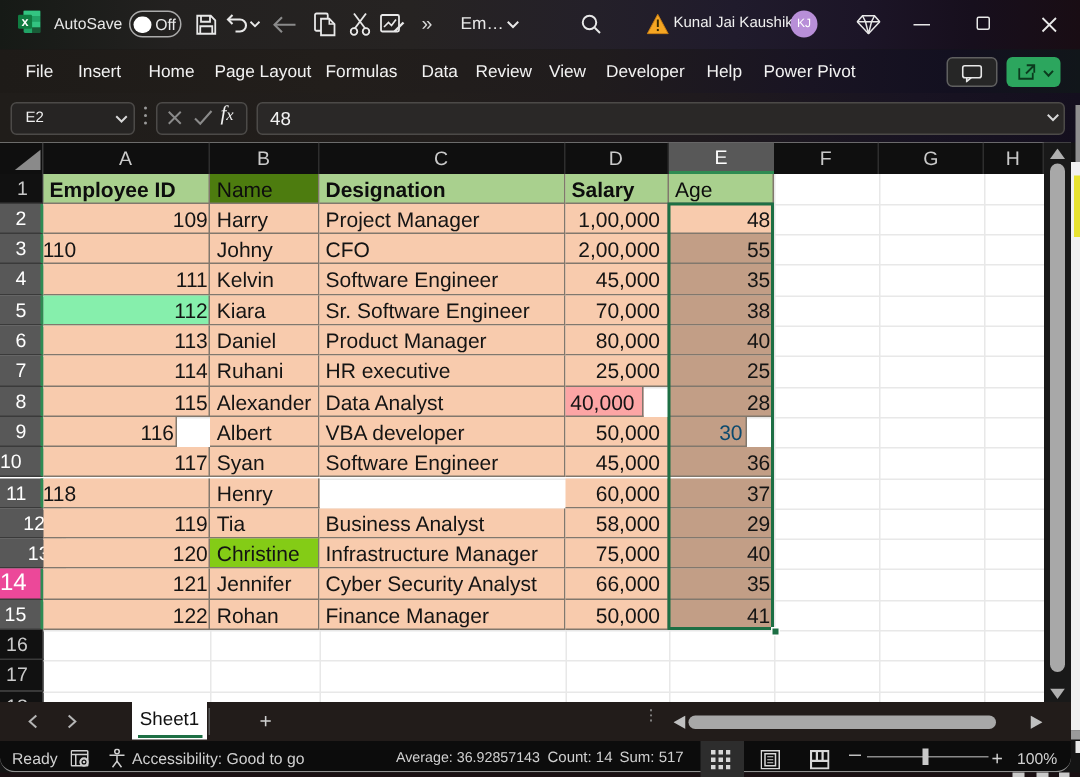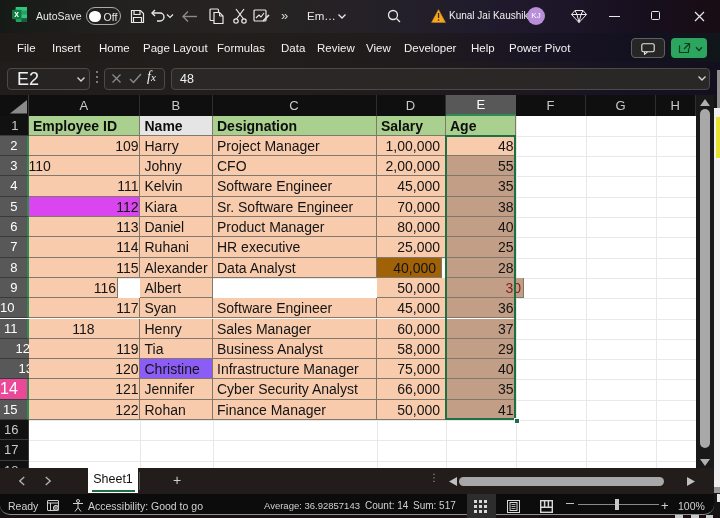--- a/index.html
+++ b/index.html
@@ -100,21 +100,21 @@
 <div class="ac" style="left:671px;top:4.5px;width:36px;height:20px;border-radius:4px;background:#2ca65e"></div>
 <svg class="ac" style="left:678px;top:8.5px" width="13" height="12" viewBox="0 0 13 12" fill="none" stroke="#0b3b1e" stroke-width="1.2">
 <path d="M1.5 3.5 v7 h9 v-4"></path>
         <path d="M6.5 1.5 h5 v5 M11.5 1.5 L6 7"></path>
       </svg>
 <svg class="ac" style="left:695px;top:12.5px" width="8" height="6" viewBox="0 0 8 6" fill="none" stroke="#0b3b1e" stroke-width="1.3">
         <path d="M1 1.2 L4 4.5 L7 1.2"></path>
       </svg>
 </div>
 <div class="ac" style="left:0;top:62px;width:720px;height:32.5px;background:linear-gradient(90deg,#201d1a 0%,#221e1c 40%,#1f1a1e 65%,#181322 85%,#140f1e 100%)">
-<div class="ac" style="left:7px;top:5.5px;width:83px;height:22px;background:#262423;border:1px solid #4c4a48;border-radius:4px;color:#f0f0f0;font-size:18px;line-height:20px;padding-left:9px">E2</div>
+<div class="ac" style="left:7px;top:5.5px;width:83px;height:22px;background:#262423;border:1px solid #4c4a48;border-radius:4px;color:#f0f0f0;font-size:10px;line-height:20px;padding-left:9px">E2</div>
 <svg class="ac" style="left:76px;top:14px" width="10" height="7" viewBox="0 0 10 7" fill="none" stroke="#d8d8d8" stroke-width="1.3">
         <path d="M1.5 1.5 L5 5 L8.5 1.5"></path>
       </svg>
 <div class="ac" style="left:96px;top:9px;width:2px;height:2px;background:#9a9a9a;border-radius:50%;box-shadow:0 5px 0 #9a9a9a,0 10px 0 #9a9a9a"></div>
 <div class="ac" style="left:104px;top:5.5px;width:61px;height:22px;background:#252322;border:1px solid #4c4a48;border-radius:4px"></div>
 <svg class="ac" style="left:111px;top:11px" width="11" height="11" viewBox="0 0 11 11" stroke="#8a8a8a" stroke-width="1.3">
         <path d="M1.5 1.5 L9.5 9.5 M9.5 1.5 L1.5 9.5"></path>
       </svg>
 <svg class="ac" style="left:129px;top:11px" width="13" height="11" viewBox="0 0 13 11" fill="none" stroke="#8a8a8a" stroke-width="1.4">
         <path d="M1 6 L4.5 9.5 L12 1"></path>
@@ -177,80 +177,80 @@
 
 <div class="ac" style="left:516px;top:21.0px;width:1px;height:352.5px;background:#e8e8e8"></div>
 <div class="ac" style="left:586px;top:21.0px;width:1px;height:352.5px;background:#e8e8e8"></div>
 <div class="ac" style="left:656px;top:21.0px;width:1px;height:352.5px;background:#e8e8e8"></div>
 <div class="ac" style="left:695.5px;top:21.0px;width:1px;height:352.5px;background:#e8e8e8"></div>
 <div class="ac" style="left:140px;top:325.5px;width:1px;height:48.0px;background:#e8e8e8"></div>
 <div class="ac" style="left:212.5px;top:325.5px;width:1px;height:48.0px;background:#e8e8e8"></div>
 <div class="ac" style="left:376.5px;top:325.5px;width:1px;height:48.0px;background:#e8e8e8"></div>
 <div class="ac" style="left:445.5px;top:325.5px;width:1px;height:48.0px;background:#e8e8e8"></div>
 <div class="ac" style="left:28.5px;top:21.0px;width:111.5px;height:20.3px;background:#A9D08E;border-right:1px solid #81786d;border-bottom:1px solid #81786d;color:#0d0d0d;font-weight:bold;font-size:14px;line-height:20.3px;padding-left:4.5px">Employee ID</div>
-<div class="ac" style="left:140px;top:21.0px;width:72.5px;height:20.3px;background:#e5e5e5;border-right:1px solid #81786d;border-bottom:1px solid #81786d;color:#0d0d0d;font-weight:bold;font-size:14px;line-height:20.3px;padding-left:4.5px">Name</div>
+<div class="ac" style="left:140px;top:21.0px;width:72.5px;height:20.3px;background:#4d7c0f;border-right:1px solid #81786d;border-bottom:1px solid #81786d;color:#0d0d0d;font-weight:normal;font-size:14px;line-height:20.3px;padding-left:4.5px">Name</div>
 <div class="ac" style="left:212.5px;top:21.0px;width:164.0px;height:20.3px;background:#A9D08E;border-right:1px solid #81786d;border-bottom:1px solid #81786d;color:#0d0d0d;font-weight:bold;font-size:14px;line-height:20.3px;padding-left:4.5px">Designation</div>
 <div class="ac" style="left:376.5px;top:21.0px;width:69.0px;height:20.3px;background:#A9D08E;border-right:1px solid #81786d;border-bottom:1px solid #81786d;color:#0d0d0d;font-weight:bold;font-size:14px;line-height:20.3px;padding-left:4.5px">Salary</div>
-<div class="ac" style="left:445.5px;top:21.0px;width:70.5px;height:20.3px;background:#A9D08E;border-right:1px solid #81786d;border-bottom:1px solid #81786d;color:#0d0d0d;font-weight:bold;font-size:14px;line-height:20.3px;padding-left:4.5px">Age</div>
+<div class="ac" style="left:445.5px;top:21.0px;width:70.5px;height:20.3px;background:#A9D08E;border-right:1px solid #81786d;border-bottom:1px solid #81786d;color:#0d0d0d;font-weight:normal;font-size:14px;line-height:20.3px;padding-left:4.5px">Age</div>
 <div class="ac" style="left:28.5px;top:41.3px;width:111.5px;height:20.3px;background:#F8CBAD;border-right:1px solid #81786d;border-bottom:1px solid #81786d;color:#141414;font-size:14px;line-height:20.3px;text-align:right;padding-right:0.5px">109</div>
 <div class="ac" style="left:140px;top:41.3px;width:72.5px;height:20.3px;background:#F8CBAD;border-right:1px solid #81786d;border-bottom:1px solid #81786d;color:#141414;font-size:14px;line-height:20.3px;text-align:left;padding-left:4.5px">Harry</div>
 <div class="ac" style="left:212.5px;top:41.3px;width:164.0px;height:20.3px;background:#F8CBAD;border-right:1px solid #81786d;border-bottom:1px solid #81786d;color:#141414;font-size:14px;line-height:20.3px;text-align:left;padding-left:4.5px">Project Manager</div>
 <div class="ac" style="left:376.5px;top:41.3px;width:69.0px;height:20.3px;background:#F8CBAD;border-right:1px solid #81786d;border-bottom:1px solid #81786d;color:#141414;font-size:14px;line-height:20.3px;text-align:right;padding-right:4.5px">1,00,000</div>
 <div class="ac" style="left:445.5px;top:41.3px;width:70.5px;height:20.3px;background:#F8CBAD;border-right:1px solid #81786d;border-bottom:1px solid #81786d;color:#141414;font-size:14px;line-height:20.3px;text-align:right;padding-right:1.5px">48</div>
 <div class="ac" style="left:28.5px;top:61.6px;width:111.5px;height:20.3px;background:#F8CBAD;border-right:1px solid #81786d;border-bottom:1px solid #81786d;color:#141414;font-size:14px;line-height:20.3px;text-align:left;padding-right:0.5px">110</div>
 <div class="ac" style="left:140px;top:61.6px;width:72.5px;height:20.3px;background:#F8CBAD;border-right:1px solid #81786d;border-bottom:1px solid #81786d;color:#141414;font-size:14px;line-height:20.3px;text-align:left;padding-left:4.5px">Johny</div>
 <div class="ac" style="left:212.5px;top:61.6px;width:164.0px;height:20.3px;background:#F8CBAD;border-right:1px solid #81786d;border-bottom:1px solid #81786d;color:#141414;font-size:14px;line-height:20.3px;text-align:left;padding-left:4.5px">CFO</div>
 <div class="ac" style="left:376.5px;top:61.6px;width:69.0px;height:20.3px;background:#F8CBAD;border-right:1px solid #81786d;border-bottom:1px solid #81786d;color:#141414;font-size:14px;line-height:20.3px;text-align:right;padding-right:4.5px">2,00,000</div>
 <div class="ac" style="left:445.5px;top:61.6px;width:70.5px;height:20.3px;background:#C29E86;border-right:1px solid #81786d;border-bottom:1px solid #81786d;color:#141414;font-size:14px;line-height:20.3px;text-align:right;padding-right:1.5px">55</div>
 <div class="ac" style="left:28.5px;top:81.9px;width:111.5px;height:20.3px;background:#F8CBAD;border-right:1px solid #81786d;border-bottom:1px solid #81786d;color:#141414;font-size:14px;line-height:20.3px;text-align:right;padding-right:0.5px">111</div>
 <div class="ac" style="left:140px;top:81.9px;width:72.5px;height:20.3px;background:#F8CBAD;border-right:1px solid #81786d;border-bottom:1px solid #81786d;color:#141414;font-size:14px;line-height:20.3px;text-align:left;padding-left:4.5px">Kelvin</div>
 <div class="ac" style="left:212.5px;top:81.9px;width:164.0px;height:20.3px;background:#F8CBAD;border-right:1px solid #81786d;border-bottom:1px solid #81786d;color:#141414;font-size:14px;line-height:20.3px;text-align:left;padding-left:4.5px">Software Engineer</div>
 <div class="ac" style="left:376.5px;top:81.9px;width:69.0px;height:20.3px;background:#F8CBAD;border-right:1px solid #81786d;border-bottom:1px solid #81786d;color:#141414;font-size:14px;line-height:20.3px;text-align:right;padding-right:4.5px">45,000</div>
 <div class="ac" style="left:445.5px;top:81.9px;width:70.5px;height:20.3px;background:#C29E86;border-right:1px solid #81786d;border-bottom:1px solid #81786d;color:#141414;font-size:14px;line-height:20.3px;text-align:right;padding-right:1.5px">35</div>
-<div class="ac" style="left:28.5px;top:102.2px;width:111.5px;height:20.3px;background:#d946ef;border-right:1px solid #81786d;border-bottom:1px solid #81786d;color:#141414;font-size:14px;line-height:20.3px;text-align:right;padding-right:0.5px">112</div>
+<div class="ac" style="left:28.5px;top:102.2px;width:111.5px;height:20.3px;background:#86efac;border-right:1px solid #81786d;border-bottom:1px solid #81786d;color:#141414;font-size:14px;line-height:20.3px;text-align:right;padding-right:0.5px">112</div>
 <div class="ac" style="left:140px;top:102.2px;width:72.5px;height:20.3px;background:#F8CBAD;border-right:1px solid #81786d;border-bottom:1px solid #81786d;color:#141414;font-size:14px;line-height:20.3px;text-align:left;padding-left:4.5px">Kiara</div>
 <div class="ac" style="left:212.5px;top:102.2px;width:164.0px;height:20.3px;background:#F8CBAD;border-right:1px solid #81786d;border-bottom:1px solid #81786d;color:#141414;font-size:14px;line-height:20.3px;text-align:left;padding-left:4.5px">Sr. Software Engineer</div>
 <div class="ac" style="left:376.5px;top:102.2px;width:69.0px;height:20.3px;background:#F8CBAD;border-right:1px solid #81786d;border-bottom:1px solid #81786d;color:#141414;font-size:14px;line-height:20.3px;text-align:right;padding-right:4.5px">70,000</div>
 <div class="ac" style="left:445.5px;top:102.2px;width:70.5px;height:20.3px;background:#C29E86;border-right:1px solid #81786d;border-bottom:1px solid #81786d;color:#141414;font-size:14px;line-height:20.3px;text-align:right;padding-right:1.5px">38</div>
 <div class="ac" style="left:28.5px;top:122.5px;width:111.5px;height:20.3px;background:#F8CBAD;border-right:1px solid #81786d;border-bottom:1px solid #81786d;color:#141414;font-size:14px;line-height:20.3px;text-align:right;padding-right:0.5px">113</div>
 <div class="ac" style="left:140px;top:122.5px;width:72.5px;height:20.3px;background:#F8CBAD;border-right:1px solid #81786d;border-bottom:1px solid #81786d;color:#141414;font-size:14px;line-height:20.3px;text-align:left;padding-left:4.5px">Daniel</div>
 <div class="ac" style="left:212.5px;top:122.5px;width:164.0px;height:20.3px;background:#F8CBAD;border-right:1px solid #81786d;border-bottom:1px solid #81786d;color:#141414;font-size:14px;line-height:20.3px;text-align:left;padding-left:4.5px">Product Manager</div>
 <div class="ac" style="left:376.5px;top:122.5px;width:69.0px;height:20.3px;background:#F8CBAD;border-right:1px solid #81786d;border-bottom:1px solid #81786d;color:#141414;font-size:14px;line-height:20.3px;text-align:right;padding-right:4.5px">80,000</div>
 <div class="ac" style="left:445.5px;top:122.5px;width:70.5px;height:20.3px;background:#C29E86;border-right:1px solid #81786d;border-bottom:1px solid #81786d;color:#141414;font-size:14px;line-height:20.3px;text-align:right;padding-right:1.5px">40</div>
 <div class="ac" style="left:28.5px;top:142.8px;width:111.5px;height:20.3px;background:#F8CBAD;border-right:1px solid #81786d;border-bottom:1px solid #81786d;color:#141414;font-size:14px;line-height:20.3px;text-align:right;padding-right:0.5px">114</div>
 <div class="ac" style="left:140px;top:142.8px;width:72.5px;height:20.3px;background:#F8CBAD;border-right:1px solid #81786d;border-bottom:1px solid #81786d;color:#141414;font-size:14px;line-height:20.3px;text-align:left;padding-left:4.5px">Ruhani</div>
 <div class="ac" style="left:212.5px;top:142.8px;width:164.0px;height:20.3px;background:#F8CBAD;border-right:1px solid #81786d;border-bottom:1px solid #81786d;color:#141414;font-size:14px;line-height:20.3px;text-align:left;padding-left:4.5px">HR executive</div>
 <div class="ac" style="left:376.5px;top:142.8px;width:69.0px;height:20.3px;background:#F8CBAD;border-right:1px solid #81786d;border-bottom:1px solid #81786d;color:#141414;font-size:14px;line-height:20.3px;text-align:right;padding-right:4.5px">25,000</div>
 <div class="ac" style="left:445.5px;top:142.8px;width:70.5px;height:20.3px;background:#C29E86;border-right:1px solid #81786d;border-bottom:1px solid #81786d;color:#141414;font-size:14px;line-height:20.3px;text-align:right;padding-right:1.5px">25</div>
 <div class="ac" style="left:28.5px;top:163.1px;width:111.5px;height:20.3px;background:#F8CBAD;border-right:1px solid #81786d;border-bottom:1px solid #81786d;color:#141414;font-size:14px;line-height:20.3px;text-align:right;padding-right:0.5px">115</div>
 <div class="ac" style="left:140px;top:163.1px;width:72.5px;height:20.3px;background:#F8CBAD;border-right:1px solid #81786d;border-bottom:1px solid #81786d;color:#141414;font-size:14px;line-height:20.3px;text-align:left;padding-left:4.5px">Alexander</div>
 <div class="ac" style="left:212.5px;top:163.1px;width:164.0px;height:20.3px;background:#F8CBAD;border-right:1px solid #81786d;border-bottom:1px solid #81786d;color:#141414;font-size:14px;line-height:20.3px;text-align:left;padding-left:4.5px">Data Analyst</div>
-<div class="ac" style="left:376.5px;top:163.1px;width:65px;height:20.3px;background:#a16207;border-right:1px solid #81786d;border-bottom:1px solid #81786d;color:#141414;font-size:14px;line-height:20.3px;text-align:right;padding-right:4.5px">40,000</div>
+<div class="ac" style="left:376.5px;top:163.1px;width:52px;height:20.3px;background:#fca5a5;border-right:1px solid #81786d;border-bottom:1px solid #81786d;color:#141414;font-size:14px;line-height:20.3px;text-align:right;padding-right:4.5px">40,000</div>
 <div class="ac" style="left:445.5px;top:163.1px;width:70.5px;height:20.3px;background:#C29E86;border-right:1px solid #81786d;border-bottom:1px solid #81786d;color:#141414;font-size:14px;line-height:20.3px;text-align:right;padding-right:1.5px">28</div>
 <div class="ac" style="left:28.5px;top:183.4px;width:89px;height:20.3px;background:#F8CBAD;border-right:1px solid #81786d;border-bottom:1px solid #81786d;color:#141414;font-size:14px;line-height:20.3px;text-align:right;padding-right:0.5px">116</div>
 <div class="ac" style="left:140px;top:183.4px;width:72.5px;height:20.3px;background:#F8CBAD;border-right:1px solid #81786d;border-bottom:1px solid #81786d;color:#141414;font-size:14px;line-height:20.3px;text-align:left;padding-left:4.5px">Albert</div>
+<div class="ac" style="left:212.5px;top:183.4px;width:164.0px;height:20.3px;background:#F8CBAD;border-right:1px solid #81786d;border-bottom:1px solid #81786d;color:#141414;font-size:14px;line-height:20.3px;text-align:left;padding-left:4.5px">VBA developer</div>
 <div class="ac" style="left:376.5px;top:183.4px;width:69.0px;height:20.3px;background:#F8CBAD;border-right:1px solid #81786d;border-bottom:1px solid #81786d;color:#141414;font-size:14px;line-height:20.3px;text-align:right;padding-right:4.5px">50,000</div>
-<div class="ac" style="left:445.5px;top:183.4px;width:78px;height:20.3px;background:#C29E86;border-right:1px solid #81786d;border-bottom:1px solid #81786d;color:#7f1d1d;font-size:14px;line-height:20.3px;text-align:right;padding-right:1.5px">30</div>
+<div class="ac" style="left:445.5px;top:183.4px;width:52px;height:20.3px;background:#C29E86;border-right:1px solid #81786d;border-bottom:1px solid #81786d;color:#0c4a6e;font-size:14px;line-height:20.3px;text-align:right;padding-right:1.5px">30</div>
 <div class="ac" style="left:28.5px;top:203.70000000000002px;width:111.5px;height:20.3px;background:#F8CBAD;border-right:1px solid #81786d;border-bottom:1px solid #81786d;color:#141414;font-size:14px;line-height:20.3px;text-align:right;padding-right:0.5px">117</div>
 <div class="ac" style="left:140px;top:203.70000000000002px;width:72.5px;height:20.3px;background:#F8CBAD;border-right:1px solid #81786d;border-bottom:1px solid #81786d;color:#141414;font-size:14px;line-height:20.3px;text-align:left;padding-left:4.5px">Syan</div>
 <div class="ac" style="left:212.5px;top:203.70000000000002px;width:164.0px;height:20.3px;background:#F8CBAD;border-right:1px solid #81786d;border-bottom:1px solid #81786d;color:#141414;font-size:14px;line-height:20.3px;text-align:left;padding-left:4.5px">Software Engineer</div>
 <div class="ac" style="left:376.5px;top:203.70000000000002px;width:69.0px;height:20.3px;background:#F8CBAD;border-right:1px solid #81786d;border-bottom:1px solid #81786d;color:#141414;font-size:14px;line-height:20.3px;text-align:right;padding-right:4.5px">45,000</div>
 <div class="ac" style="left:445.5px;top:203.70000000000002px;width:70.5px;height:20.3px;background:#C29E86;border-right:1px solid #81786d;border-bottom:1px solid #81786d;color:#141414;font-size:14px;line-height:20.3px;text-align:right;padding-right:1.5px">36</div>
-<div class="ac" style="left:28.5px;top:224.0px;width:111.5px;height:20.3px;background:#F8CBAD;border-right:1px solid #81786d;border-bottom:1px solid #81786d;color:#141414;font-size:14px;line-height:20.3px;text-align:center;padding-right:0.5px">118</div>
+<div class="ac" style="left:28.5px;top:224.0px;width:111.5px;height:20.3px;background:#F8CBAD;border-right:1px solid #81786d;border-bottom:1px solid #81786d;color:#141414;font-size:14px;line-height:20.3px;text-align:left;padding-right:0.5px">118</div>
 <div class="ac" style="left:140px;top:224.0px;width:72.5px;height:20.3px;background:#F8CBAD;border-right:1px solid #81786d;border-bottom:1px solid #81786d;color:#141414;font-size:14px;line-height:20.3px;text-align:left;padding-left:4.5px">Henry</div>
-<div class="ac" style="left:212.5px;top:224.0px;width:164.0px;height:20.3px;background:#F8CBAD;border-right:1px solid #81786d;border-bottom:1px solid #81786d;color:#141414;font-size:14px;line-height:20.3px;text-align:left;padding-left:4.5px">Sales Manager</div>
 <div class="ac" style="left:376.5px;top:224.0px;width:69.0px;height:20.3px;background:#F8CBAD;border-right:1px solid #81786d;border-bottom:1px solid #81786d;color:#141414;font-size:14px;line-height:20.3px;text-align:right;padding-right:4.5px">60,000</div>
 <div class="ac" style="left:445.5px;top:224.0px;width:70.5px;height:20.3px;background:#C29E86;border-right:1px solid #81786d;border-bottom:1px solid #81786d;color:#141414;font-size:14px;line-height:20.3px;text-align:right;padding-right:1.5px">37</div>
 <div class="ac" style="left:28.5px;top:244.3px;width:111.5px;height:20.3px;background:#F8CBAD;border-right:1px solid #81786d;border-bottom:1px solid #81786d;color:#141414;font-size:14px;line-height:20.3px;text-align:right;padding-right:0.5px">119</div>
 <div class="ac" style="left:140px;top:244.3px;width:72.5px;height:20.3px;background:#F8CBAD;border-right:1px solid #81786d;border-bottom:1px solid #81786d;color:#141414;font-size:14px;line-height:20.3px;text-align:left;padding-left:4.5px">Tia</div>
 <div class="ac" style="left:212.5px;top:244.3px;width:164.0px;height:20.3px;background:#F8CBAD;border-right:1px solid #81786d;border-bottom:1px solid #81786d;color:#141414;font-size:14px;line-height:20.3px;text-align:left;padding-left:4.5px">Business Analyst</div>
 <div class="ac" style="left:376.5px;top:244.3px;width:69.0px;height:20.3px;background:#F8CBAD;border-right:1px solid #81786d;border-bottom:1px solid #81786d;color:#141414;font-size:14px;line-height:20.3px;text-align:right;padding-right:4.5px">58,000</div>
 <div class="ac" style="left:445.5px;top:244.3px;width:70.5px;height:20.3px;background:#C29E86;border-right:1px solid #81786d;border-bottom:1px solid #81786d;color:#141414;font-size:14px;line-height:20.3px;text-align:right;padding-right:1.5px">29</div>
 <div class="ac" style="left:28.5px;top:264.6px;width:111.5px;height:20.3px;background:#F8CBAD;border-right:1px solid #81786d;border-bottom:1px solid #81786d;color:#141414;font-size:14px;line-height:20.3px;text-align:right;padding-right:0.5px">120</div>
-<div class="ac" style="left:140px;top:264.6px;width:72.5px;height:20.3px;background:#8b5cf6;border-right:1px solid #81786d;border-bottom:1px solid #81786d;color:#141414;font-size:14px;line-height:20.3px;text-align:left;padding-left:4.5px">Christine</div>
+<div class="ac" style="left:140px;top:264.6px;width:72.5px;height:20.3px;background:#84cc16;border-right:1px solid #81786d;border-bottom:1px solid #81786d;color:#141414;font-size:14px;line-height:20.3px;text-align:left;padding-left:4.5px">Christine</div>
 <div class="ac" style="left:212.5px;top:264.6px;width:164.0px;height:20.3px;background:#F8CBAD;border-right:1px solid #81786d;border-bottom:1px solid #81786d;color:#141414;font-size:14px;line-height:20.3px;text-align:left;padding-left:4.5px">Infrastructure Manager</div>
 <div class="ac" style="left:376.5px;top:264.6px;width:69.0px;height:20.3px;background:#F8CBAD;border-right:1px solid #81786d;border-bottom:1px solid #81786d;color:#141414;font-size:14px;line-height:20.3px;text-align:right;padding-right:4.5px">75,000</div>
 <div class="ac" style="left:445.5px;top:264.6px;width:70.5px;height:20.3px;background:#C29E86;border-right:1px solid #81786d;border-bottom:1px solid #81786d;color:#141414;font-size:14px;line-height:20.3px;text-align:right;padding-right:1.5px">40</div>
 <div class="ac" style="left:28.5px;top:284.90000000000003px;width:111.5px;height:20.3px;background:#F8CBAD;border-right:1px solid #81786d;border-bottom:1px solid #81786d;color:#141414;font-size:14px;line-height:20.3px;text-align:right;padding-right:0.5px">121</div>
 <div class="ac" style="left:140px;top:284.90000000000003px;width:72.5px;height:20.3px;background:#F8CBAD;border-right:1px solid #81786d;border-bottom:1px solid #81786d;color:#141414;font-size:14px;line-height:20.3px;text-align:left;padding-left:4.5px">Jennifer</div>
 <div class="ac" style="left:212.5px;top:284.90000000000003px;width:164.0px;height:20.3px;background:#F8CBAD;border-right:1px solid #81786d;border-bottom:1px solid #81786d;color:#141414;font-size:14px;line-height:20.3px;text-align:left;padding-left:4.5px">Cyber Security Analyst</div>
 <div class="ac" style="left:376.5px;top:284.90000000000003px;width:69.0px;height:20.3px;background:#F8CBAD;border-right:1px solid #81786d;border-bottom:1px solid #81786d;color:#141414;font-size:14px;line-height:20.3px;text-align:right;padding-right:4.5px">66,000</div>
 <div class="ac" style="left:445.5px;top:284.90000000000003px;width:70.5px;height:20.3px;background:#C29E86;border-right:1px solid #81786d;border-bottom:1px solid #81786d;color:#141414;font-size:14px;line-height:20.3px;text-align:right;padding-right:1.5px">35</div>
 <div class="ac" style="left:28.5px;top:305.2px;width:111.5px;height:20.3px;background:#F8CBAD;border-right:1px solid #81786d;border-bottom:1px solid #81786d;color:#141414;font-size:14px;line-height:20.3px;text-align:right;padding-right:0.5px">122</div>
 <div class="ac" style="left:140px;top:305.2px;width:72.5px;height:20.3px;background:#F8CBAD;border-right:1px solid #81786d;border-bottom:1px solid #81786d;color:#141414;font-size:14px;line-height:20.3px;text-align:left;padding-left:4.5px">Rohan</div>

